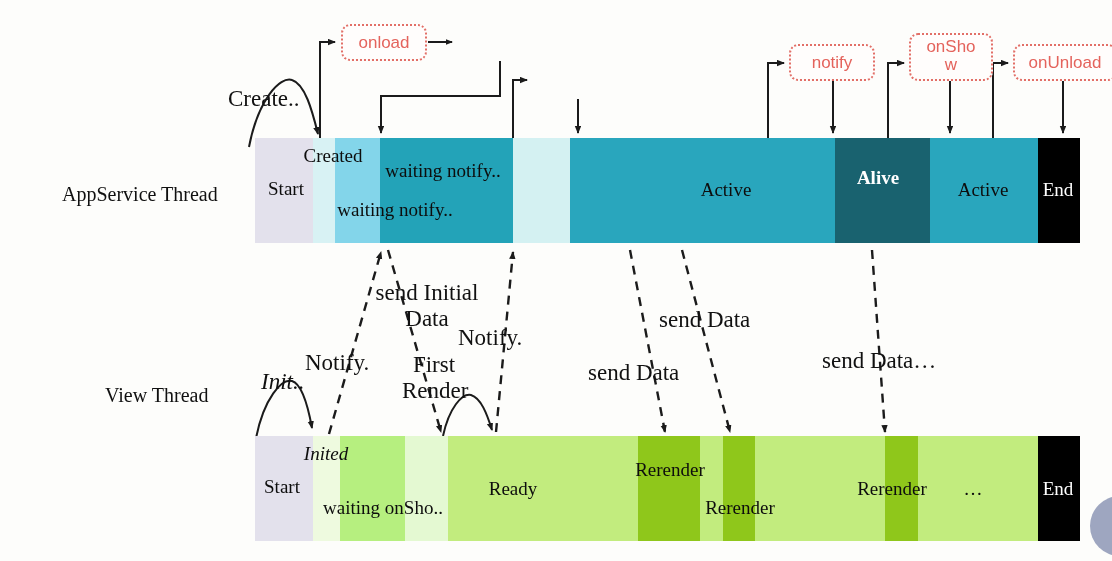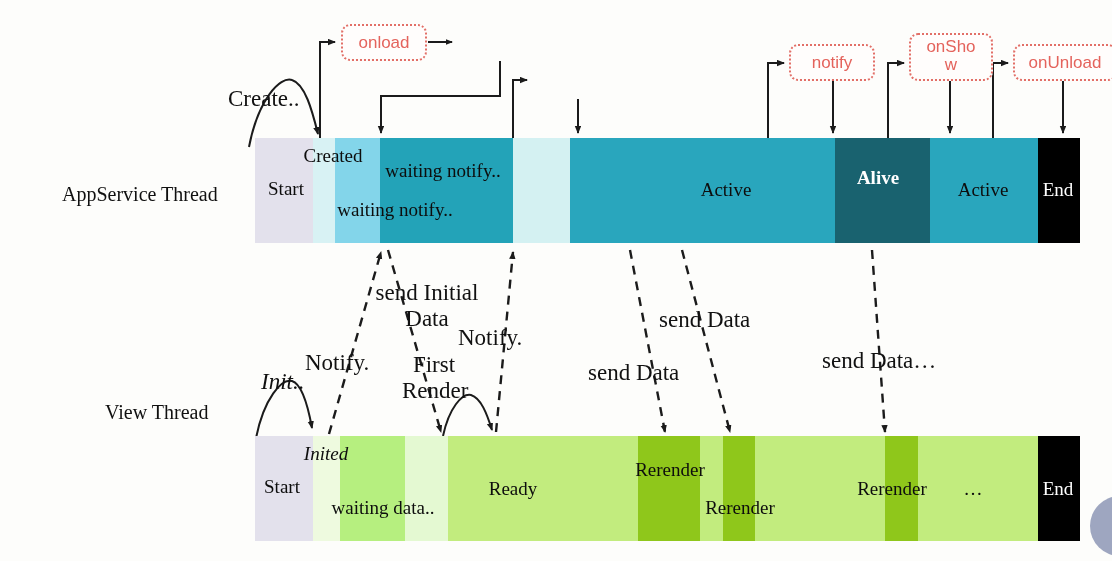--- a/index.html
+++ b/index.html
@@ -125,21 +125,21 @@
 
       <path d="M630,250 L665,432" marker-end="url(#ah)"></path>
 
       <path d="M682,250 L730,432" marker-end="url(#ah)"></path>
 
       <path d="M872,250 L885,432" marker-end="url(#ah)"></path>
     </g>
   </svg>
 
   <div class="rowlabel" style="left:62px;top:183px;">AppService Thread</div>
-  <div class="rowlabel" style="left:105px;top:401px;">View Thread</div>
+  <div class="rowlabel" style="left:105px;top:384px;">View Thread</div>
 
   <div class="bar" style="left:255px;top:138px;width:825px;height:105px;">
     <div class="seg" style="left:0px;width:58px;background:#e3e1ec;"></div>
     <div class="seg" style="left:58px;width:22px;background:#d8f2f4;"></div>
     <div class="seg" style="left:80px;width:45px;background:#83d5ea;"></div>
     <div class="seg" style="left:125px;width:133px;background:#23a3b8;"></div>
     <div class="seg" style="left:258px;width:57px;background:#d4f1f2;"></div>
     <div class="seg" style="left:315px;width:265px;background:#29a6bd;"></div>
     <div class="seg" style="left:580px;width:95px;background:#19626f;"></div>
     <div class="seg" style="left:675px;width:108px;background:#29a6bd;"></div>
@@ -165,21 +165,21 @@
     <div class="seg" style="left:445px;width:23px;background:#c2ec7e;"></div>
     <div class="seg" style="left:468px;width:32px;background:#8fc71b;"></div>
     <div class="seg" style="left:500px;width:130px;background:#c2ec7e;"></div>
     <div class="seg" style="left:630px;width:33px;background:#8fc71b;"></div>
     <div class="seg" style="left:663px;width:120px;background:#c2ec7e;"></div>
     <div class="seg" style="left:783px;width:42px;background:#000000;"></div>
   </div>
 
   <div class="seglabel" style="left:258px;top:476px;width:48px;">Start</div>
   <div class="seglabel" style="left:295px;top:443px;width:62px;font-style:italic;">Inited</div>
-  <div class="seglabel" style="left:322px;top:497px;width:122px;">waiting data..</div>
+  <div class="seglabel" style="left:322px;top:497px;width:122px;">waiting onSho..</div>
   <div class="seglabel" style="left:483px;top:478px;width:60px;">Ready</div>
   <div class="seglabel" style="left:630px;top:459px;width:80px;">Rerender</div>
   <div class="seglabel" style="left:700px;top:497px;width:80px;">Rerender</div>
   <div class="seglabel" style="left:852px;top:478px;width:80px;">Rerender</div>
   <div class="seglabel" style="left:957px;top:478px;width:32px;">…</div>
   <div class="seglabel light" style="left:1040px;top:478px;width:36px;">End</div>
 
   <div class="callout" style="left:341px;top:24px;width:86px;height:37px;">onload</div>
   <div class="callout" style="left:789px;top:44px;width:86px;height:37px;">notify</div>
   <div class="callout wrap" style="left:909px;top:33px;width:84px;height:48px;">

